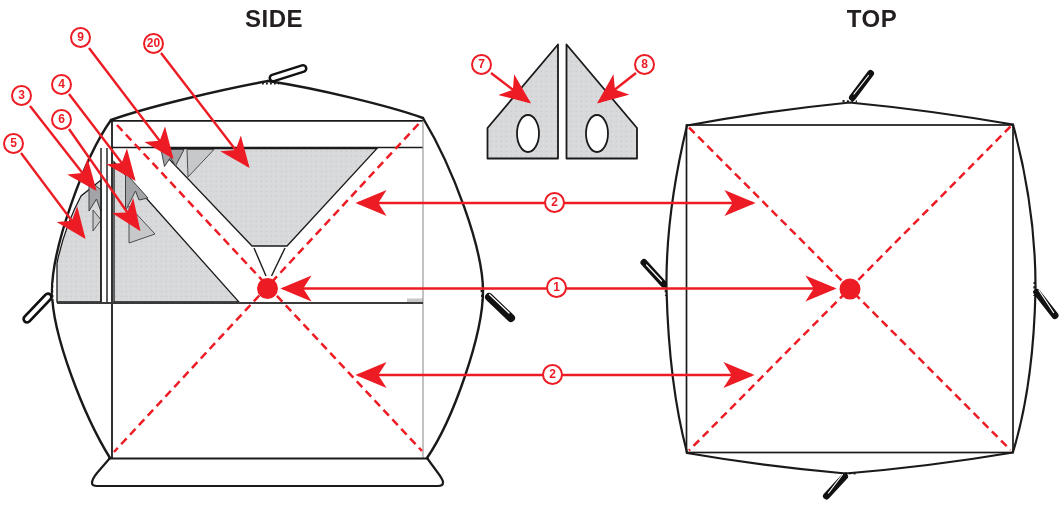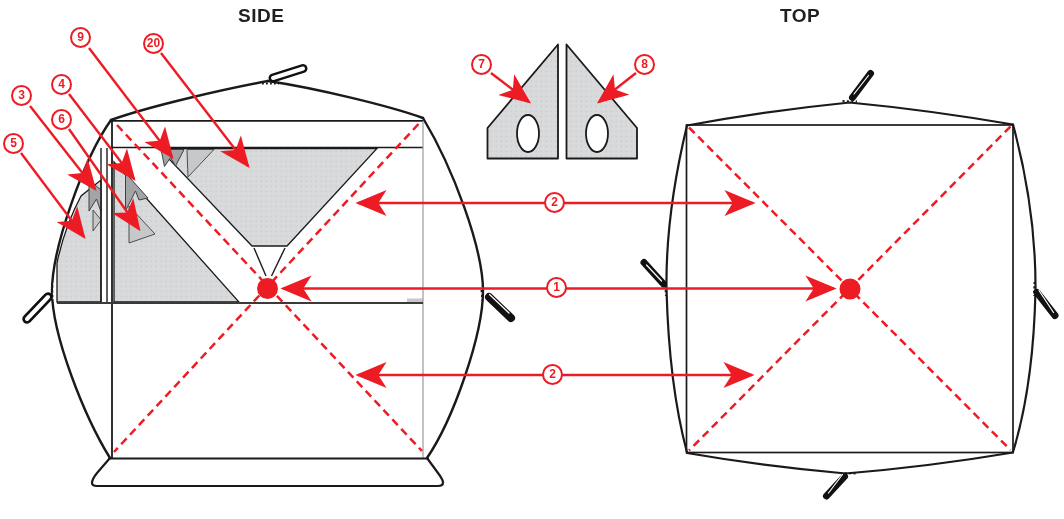--- a/index.html
+++ b/index.html
@@ -1,23 +1,23 @@
 <!DOCTYPE html>
 <html><head>
 <meta charset="utf-8">
 <style>
   html,body{margin:0;padding:0;background:#ffffff;}
   body{width:1064px;height:519px;position:relative;overflow:hidden;
        font-family:"Liberation Sans", sans-serif;}
   .stage{position:absolute;left:0;top:0;width:1064px;height:519px;}
   svg{position:absolute;left:0;top:0;}
-  .view-title{position:absolute;color:#231f20;font-size:19px;font-weight:600;
-              letter-spacing:.5px;}
+  .view-title{position:absolute;color:#231f20;font-size:24px;font-weight:600;
+              letter-spacing:.5px;text-align:center;}
   #side-title{left:238px;top:5px;width:72px;}
-  #top-title{left:780px;top:5px;width:80px;}
+  #top-title{left:832px;top:5px;width:80px;}
   .callout{position:absolute;width:17px;height:17px;border:2.4px solid #ed1c24;
            border-radius:50%;background:#ffffff;color:#ed1c24;font-size:12px;
            font-weight:700;line-height:17px;text-align:center;box-sizing:content-box;}
 </style>
 </head>
 <body>
 
 <div class="stage">
 
 <svg width="1064" height="519" viewBox="0 0 1064 519">

